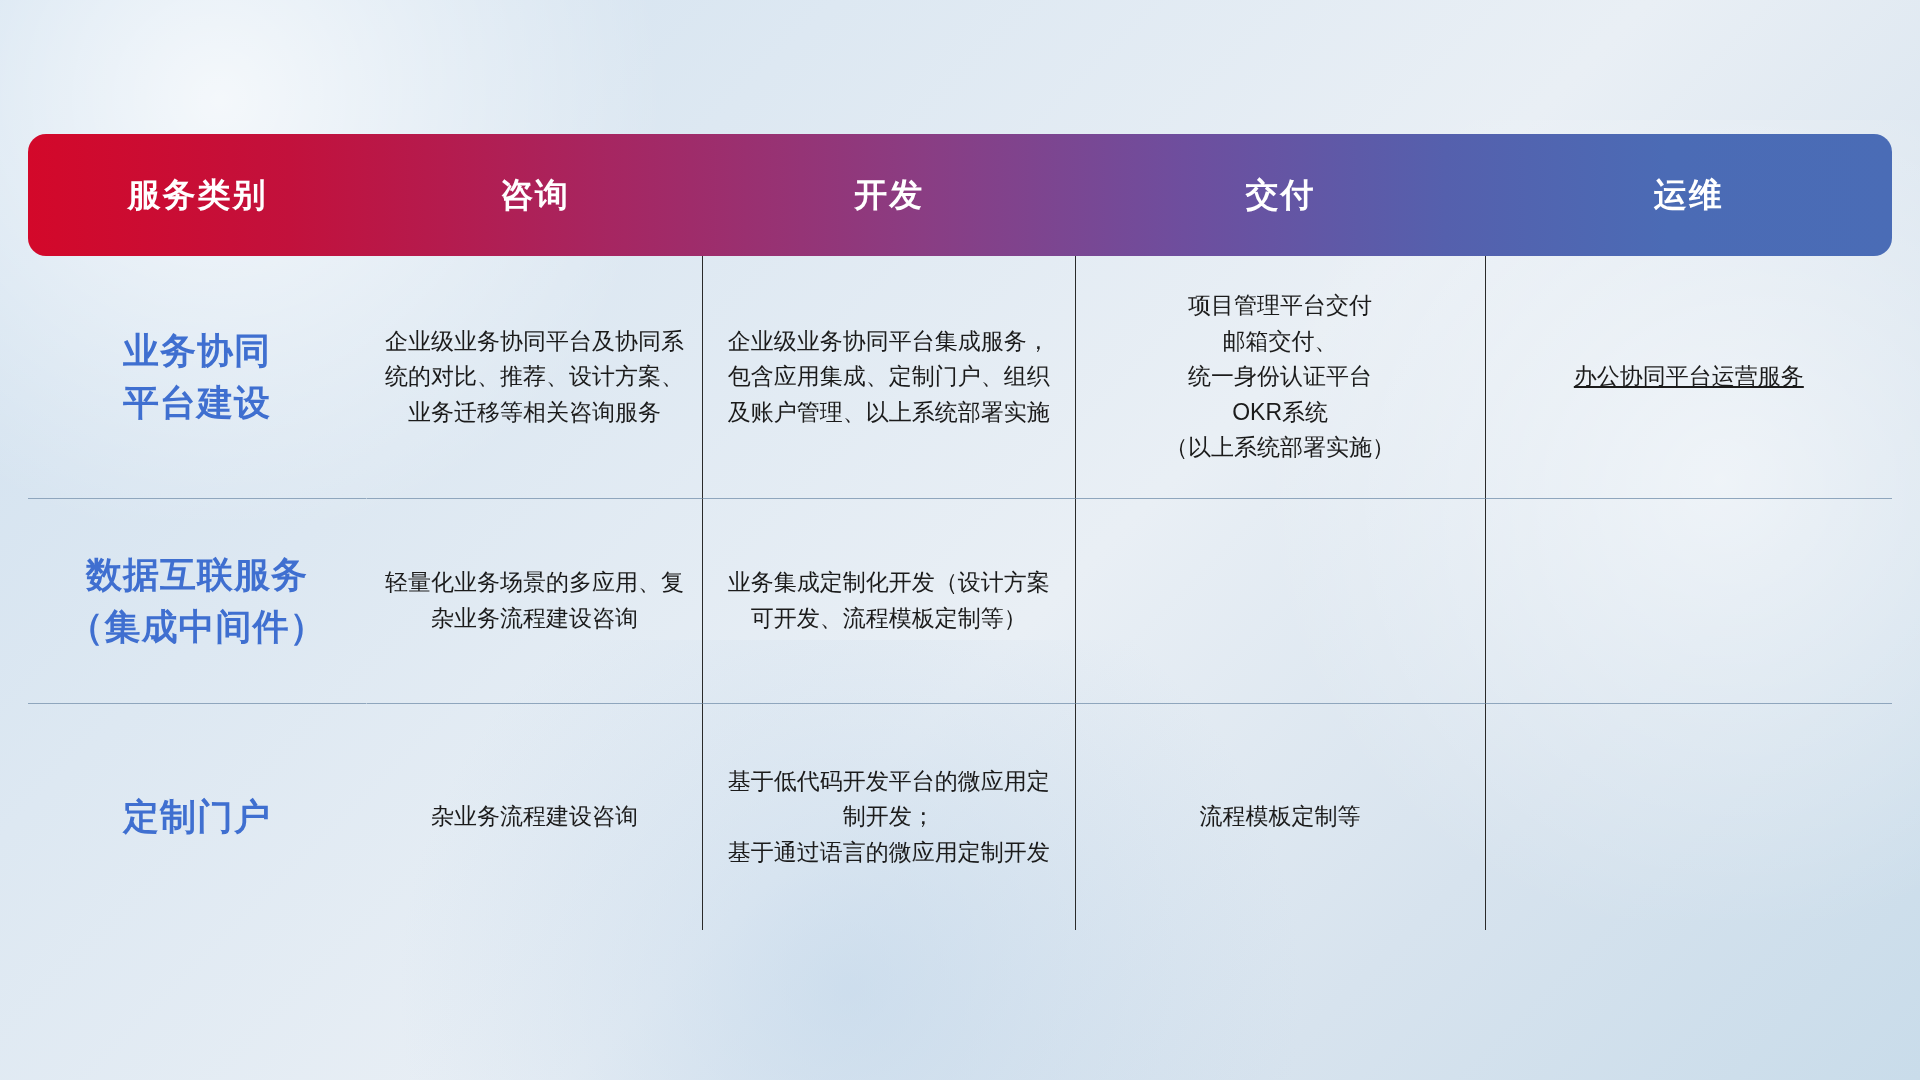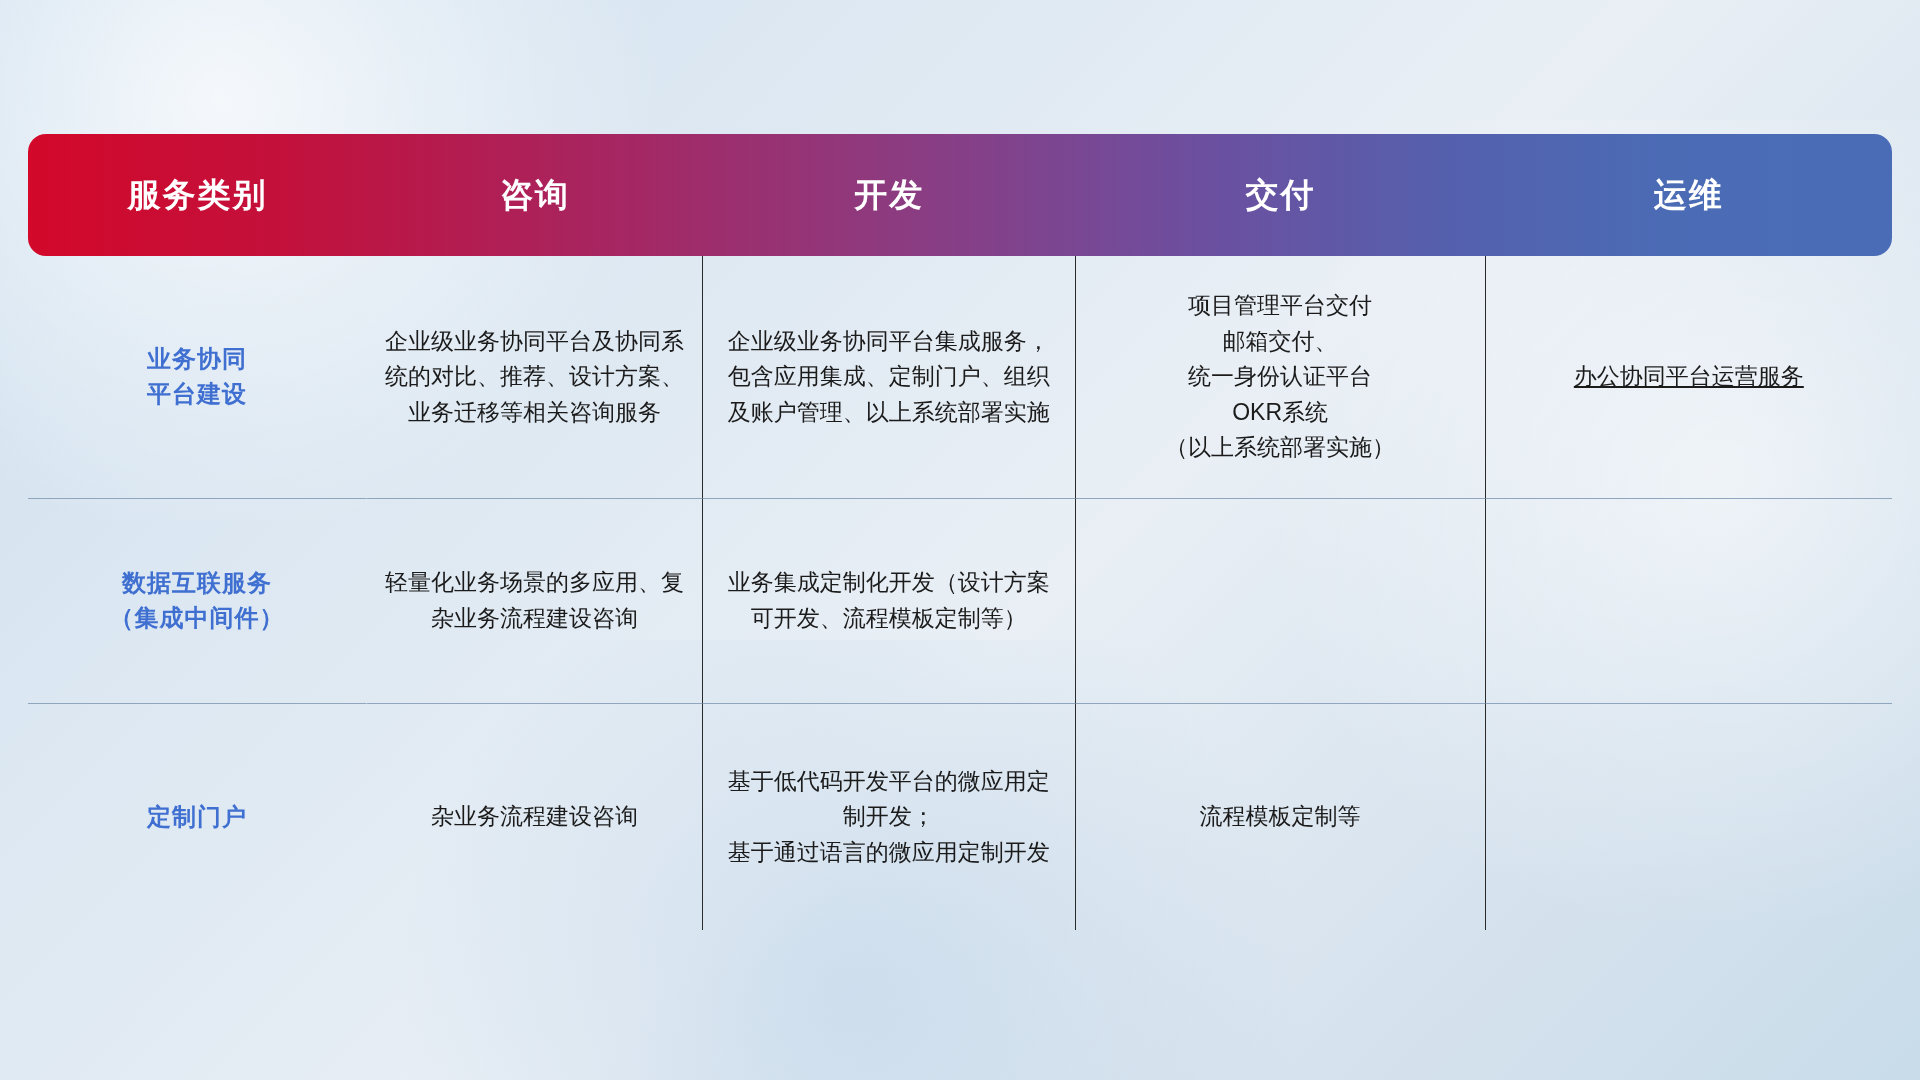--- a/index.html
+++ b/index.html
@@ -98,21 +98,21 @@
   tbody tr:last-child td {
     border-bottom: none;
   }
   tbody td.last-col {
     border-right: none;
     text-decoration: underline;
   }
   tbody td.cat {
     color: #3f6fd0;
     font-weight: bold;
-    font-size: 24px;
+    font-size: 36px;
     line-height: 1.45;
     letter-spacing: 1px;
     border-right: 1.5px solid transparent;
   }
   tbody td.empty {
     color: transparent;
   }
 
   col.c-cat   { width: 18.2%; }
   col.c-con   { width: 18.0%; }

